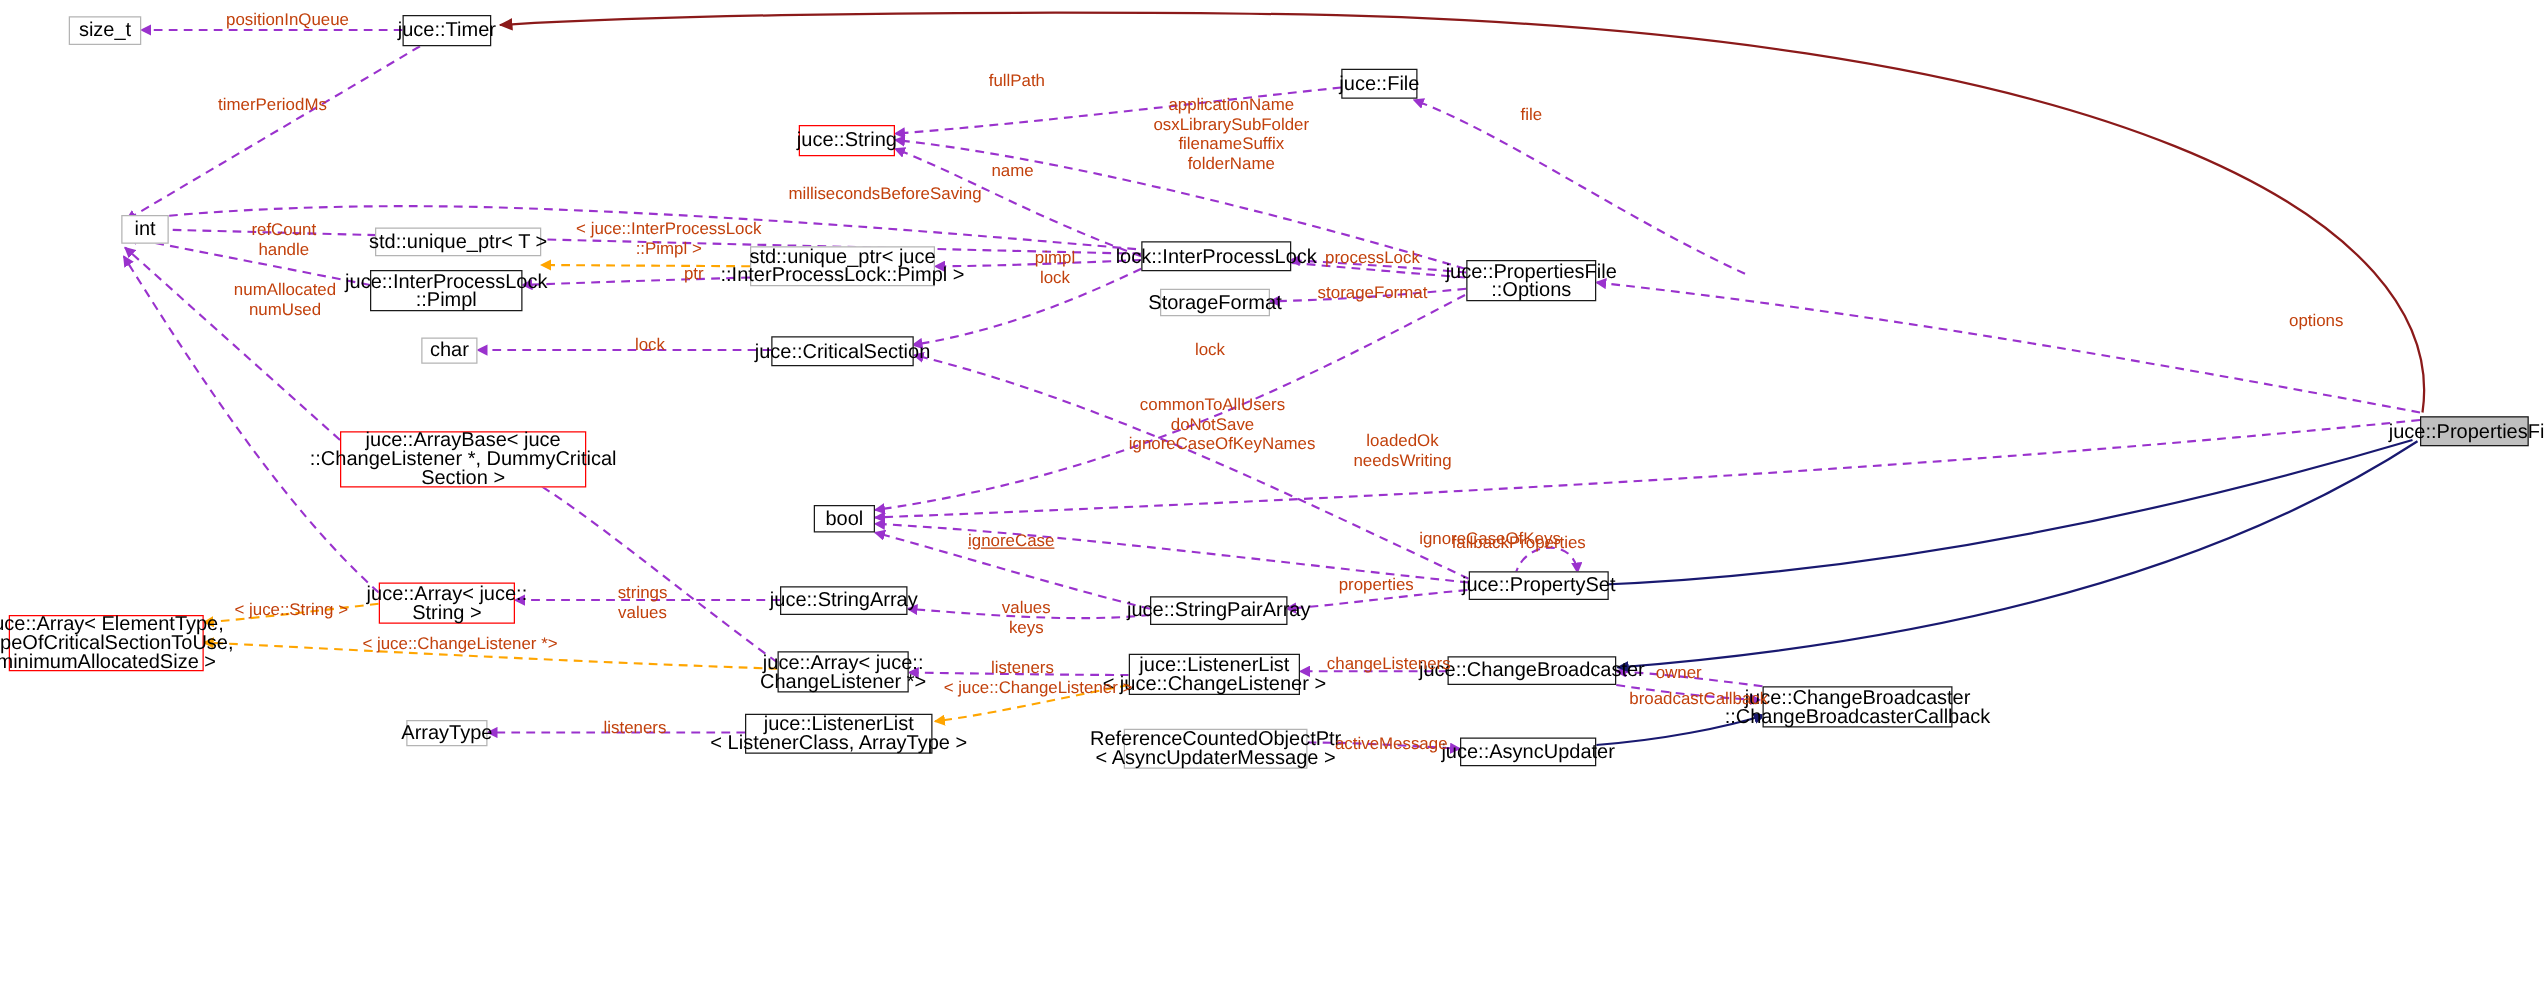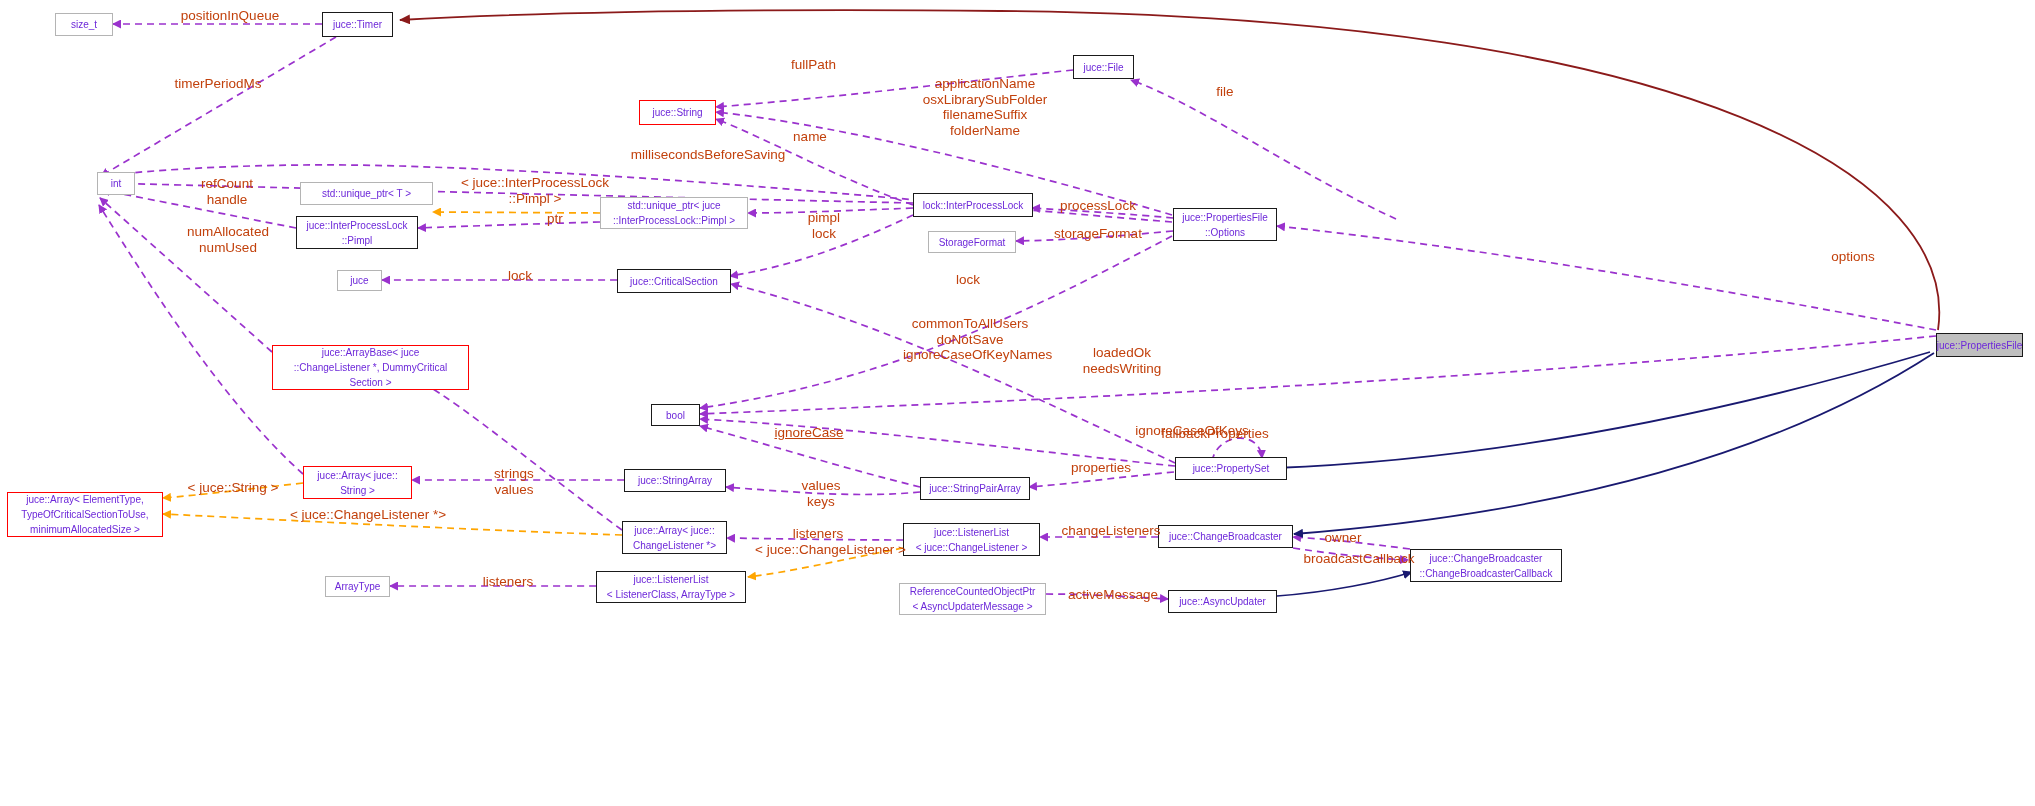--- a/index.html
+++ b/index.html
@@ -22,23 +22,23 @@
     height: 806px;
     pointer-events: none;
   }
   .node {
     position: absolute;
     box-sizing: border-box;
     display: flex;
     align-items: center;
     justify-content: center;
     text-align: center;
-    font-size: 10px;
+    font-size: 16px;
     line-height: 15px;
-    color: #6d28d9;
+    color: #000000;
     background: #ffffff;
     white-space: pre;
     padding: 1px 16px;
   }
   
   .n-plain   { border: 1px solid #b4b4b4; }
   
   .n-class   { border: 1.5px solid #1a1a1a; }
   
   .n-red     { border: 1.6px solid #ff0000; }
@@ -188,21 +188,21 @@
   <div class="node n-class" style="left:296px; top:216px; width:122px; height:33px;">juce::InterProcessLock
 ::Pimpl</div>
 
   <div class="node n-class" style="left:913px; top:193px; width:120px; height:24px;">lock::InterProcessLock</div>
 
   <div class="node n-plain" style="left:928px; top:231px; width:88px; height:22px;">StorageFormat</div>
 
   <div class="node n-class" style="left:1173px; top:208px; width:104px; height:33px;">juce::PropertiesFile
 ::Options</div>
 
-  <div class="node n-plain" style="left:337px; top:270px; width:45px; height:21px;">juce</div>
+  <div class="node n-plain" style="left:337px; top:270px; width:45px; height:21px;">char</div>
 
   <div class="node n-class" style="left:617px; top:269px; width:114px; height:24px;">juce::CriticalSection</div>
 
   <div class="node n-red" style="left:272px; top:345px; width:197px; height:45px;">juce::ArrayBase&lt; juce
 ::ChangeListener *, DummyCritical
 Section &gt;</div>
 
   <div class="node n-class" style="left:651px; top:404px; width:49px; height:22px;">bool</div>
 
   <div class="node n-focus" style="left:1936px; top:333px; width:null; right:12px; height:24px;">juce::PropertiesFile</div>
@@ -262,21 +262,21 @@
 
   <div class="edge-label" style="left:1205px; top:84px; width:40px;">file</div>
 
   <div class="edge-label" style="left:613px; top:147px; width:190px;">millisecondsBeforeSaving</div>
 
   <div class="edge-label" style="left:452px; top:175px; width:166px;">&lt; juce::InterProcessLock
 ::Pimpl &gt;</div>
 
   <div class="edge-label" style="left:540px; top:211px; width:30px;">ptr</div>
 
-  <div class="edge-label" style="left:800px; top:198px; width:48px;margin-top:12px;">pimpl
+  <div class="edge-label" style="left:820px; top:198px; width:48px;">pimpl
 lock</div>
 
   <div class="edge-label" style="left:1052px; top:198px; width:92px;">processLock</div>
 
   <div class="edge-label" style="left:1046px; top:226px; width:104px;">storageFormat</div>
 
   <div class="edge-label" style="left:1823px; top:249px; width:60px;">options</div>
 
   <div class="edge-label" style="left:500px; top:268px; width:40px;">lock</div>
 

